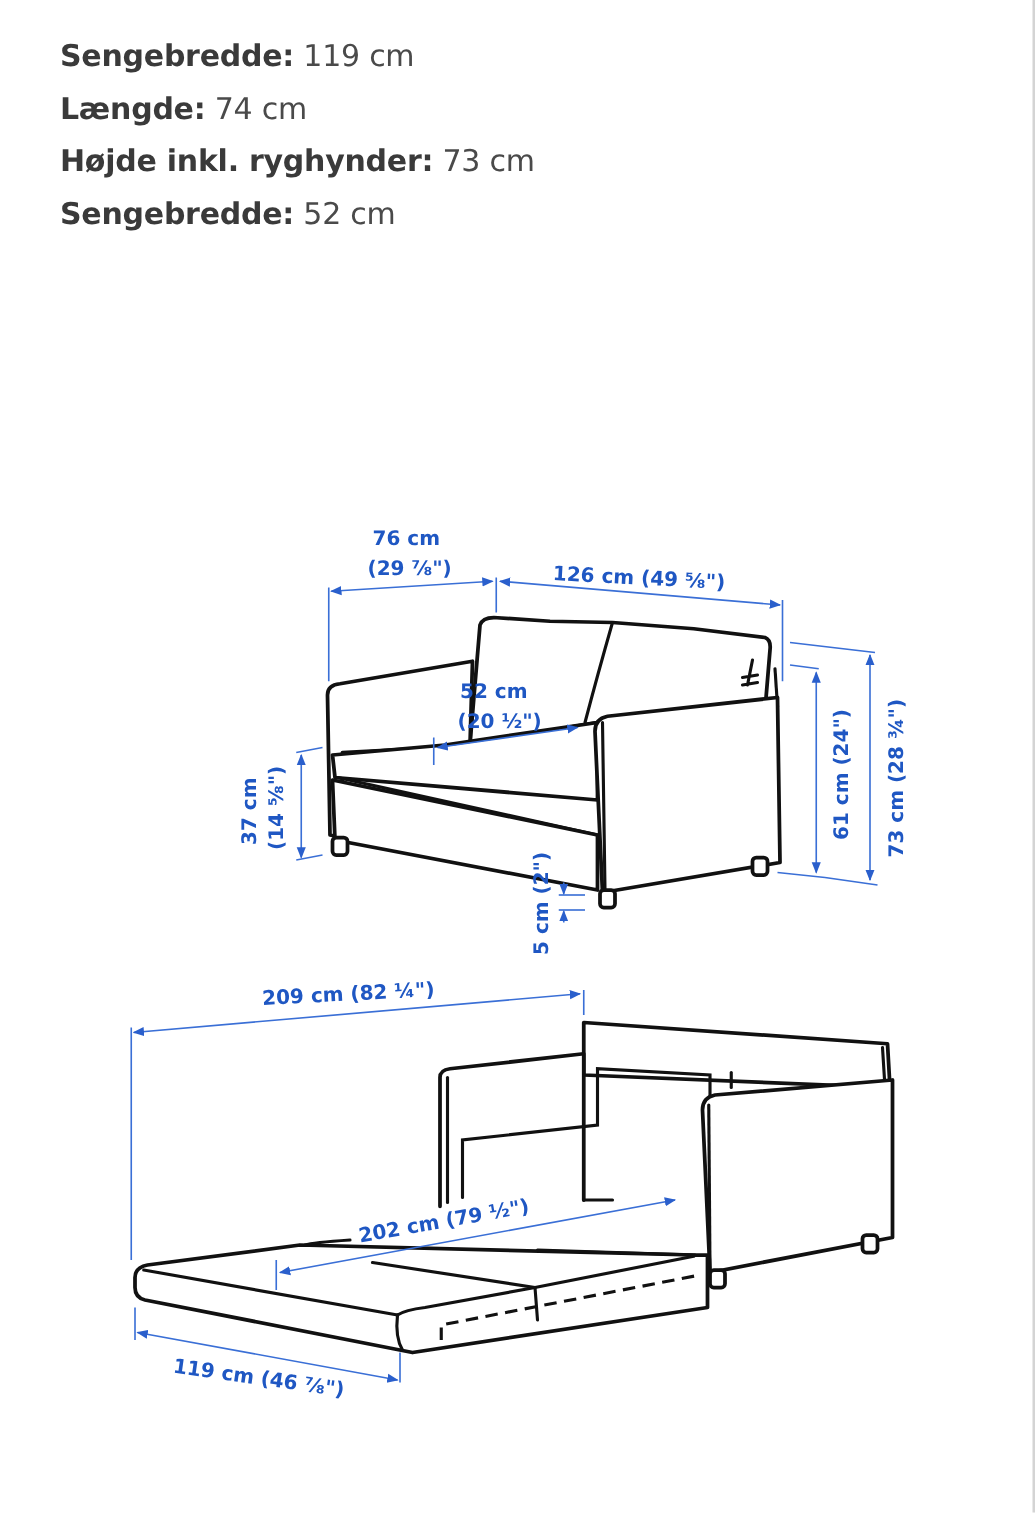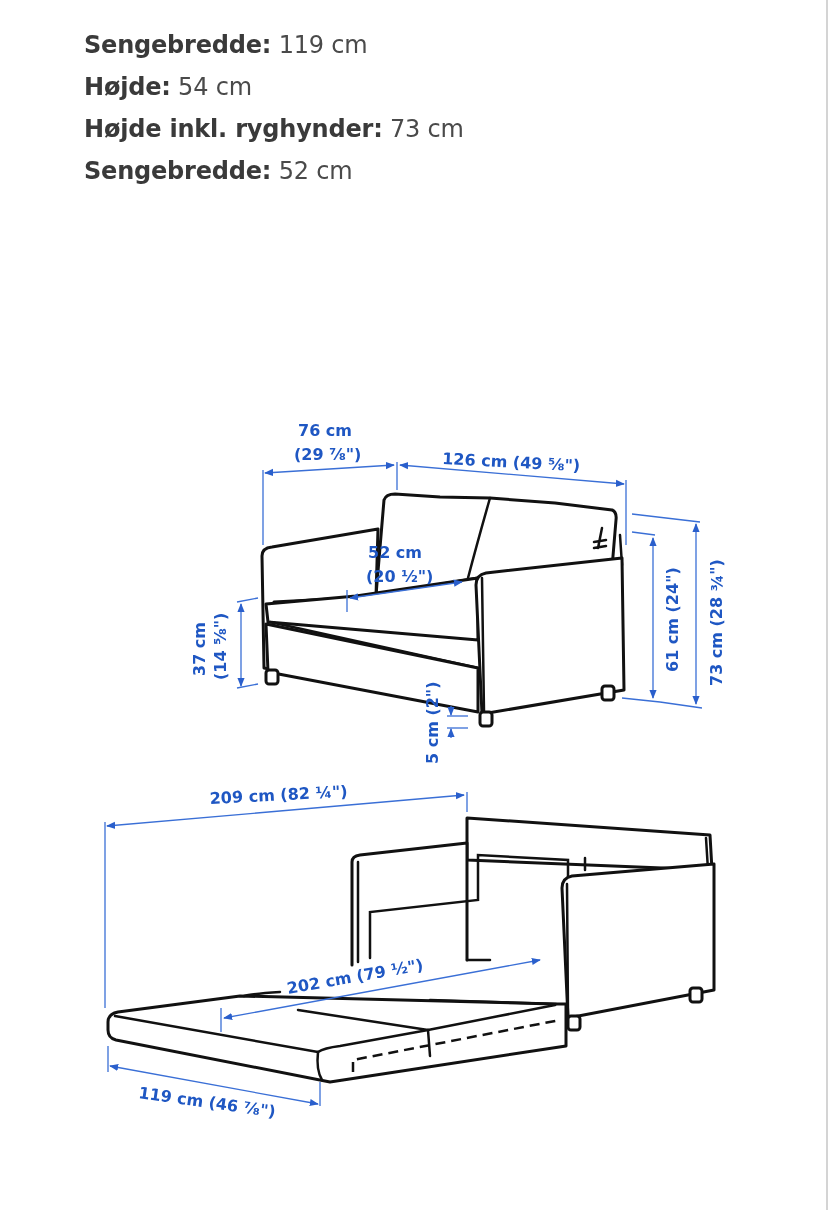--- a/index.html
+++ b/index.html
@@ -11,21 +11,20 @@
       position: absolute; top: 0; right: 0; width: 2px; height: 1210px;
       background: #d4d4d4;
     }
     .specs {
       position: absolute; left: 48px; top: 24px; margin: 0; padding: 0;
       list-style: none;
     }
     .spec-row {
       font-size: 24px; line-height: 42px; color: #484848; white-space: nowrap;
       letter-spacing: -0.2px;
-      margin-left: 36px;
     }
     .spec-label { font-weight: bold; color: #3a3a3a; }
     .spec-value { font-weight: normal; color: #4a4a4a; }
     .diagram {
       position: absolute; left: 0; top: 400px; width: 828px; height: 760px;
     }
     .diagram svg { width: 828px; height: 760px; display: block; }
     .dim-text {
       font-family: "DejaVu Sans", "Liberation Sans", sans-serif;
       font-weight: bold; font-size: 16px; fill: #1f57c3;
@@ -34,21 +33,21 @@
     .arrow { fill: #2a5fcc; }
     .sofa { stroke: #111; stroke-width: 3; fill: #ffffff; stroke-linejoin: round; stroke-linecap: round; }
     .sofa-thin { stroke: #111; stroke-width: 2.5; fill: none; stroke-linecap: round; }
     .dashed { stroke: #111; stroke-width: 2.5; fill: none; stroke-dasharray: 10 6; }
   </style>
 </head>
 <body>
 
 <ul class="specs">
   <li class="spec-row"><span class="spec-label">Sengebredde:</span><span class="spec-value"> 119 cm</span></li>
-  <li class="spec-row"><span class="spec-label">Højde:</span><span class="spec-value"> 54 cm</span></li>
+  <li class="spec-row"><span class="spec-label">Længde:</span><span class="spec-value"> 74 cm</span></li>
   <li class="spec-row"><span class="spec-label">Højde inkl. ryghynder:</span><span class="spec-value"> 73 cm</span></li>
   <li class="spec-row"><span class="spec-label">Sengebredde:</span><span class="spec-value"> 52 cm</span></li>
 </ul>
 
 <div class="diagram">
   <svg viewBox="0 400 828 760" xmlns="http://www.w3.org/2000/svg">
     <defs>
       <marker id="ah" viewBox="0 0 10 10" refX="9" refY="5" markerWidth="7" markerHeight="7" orient="auto-start-reverse">
         <path d="M0,1 L10,5 L0,9 z" class="arrow"></path>
       </marker>

